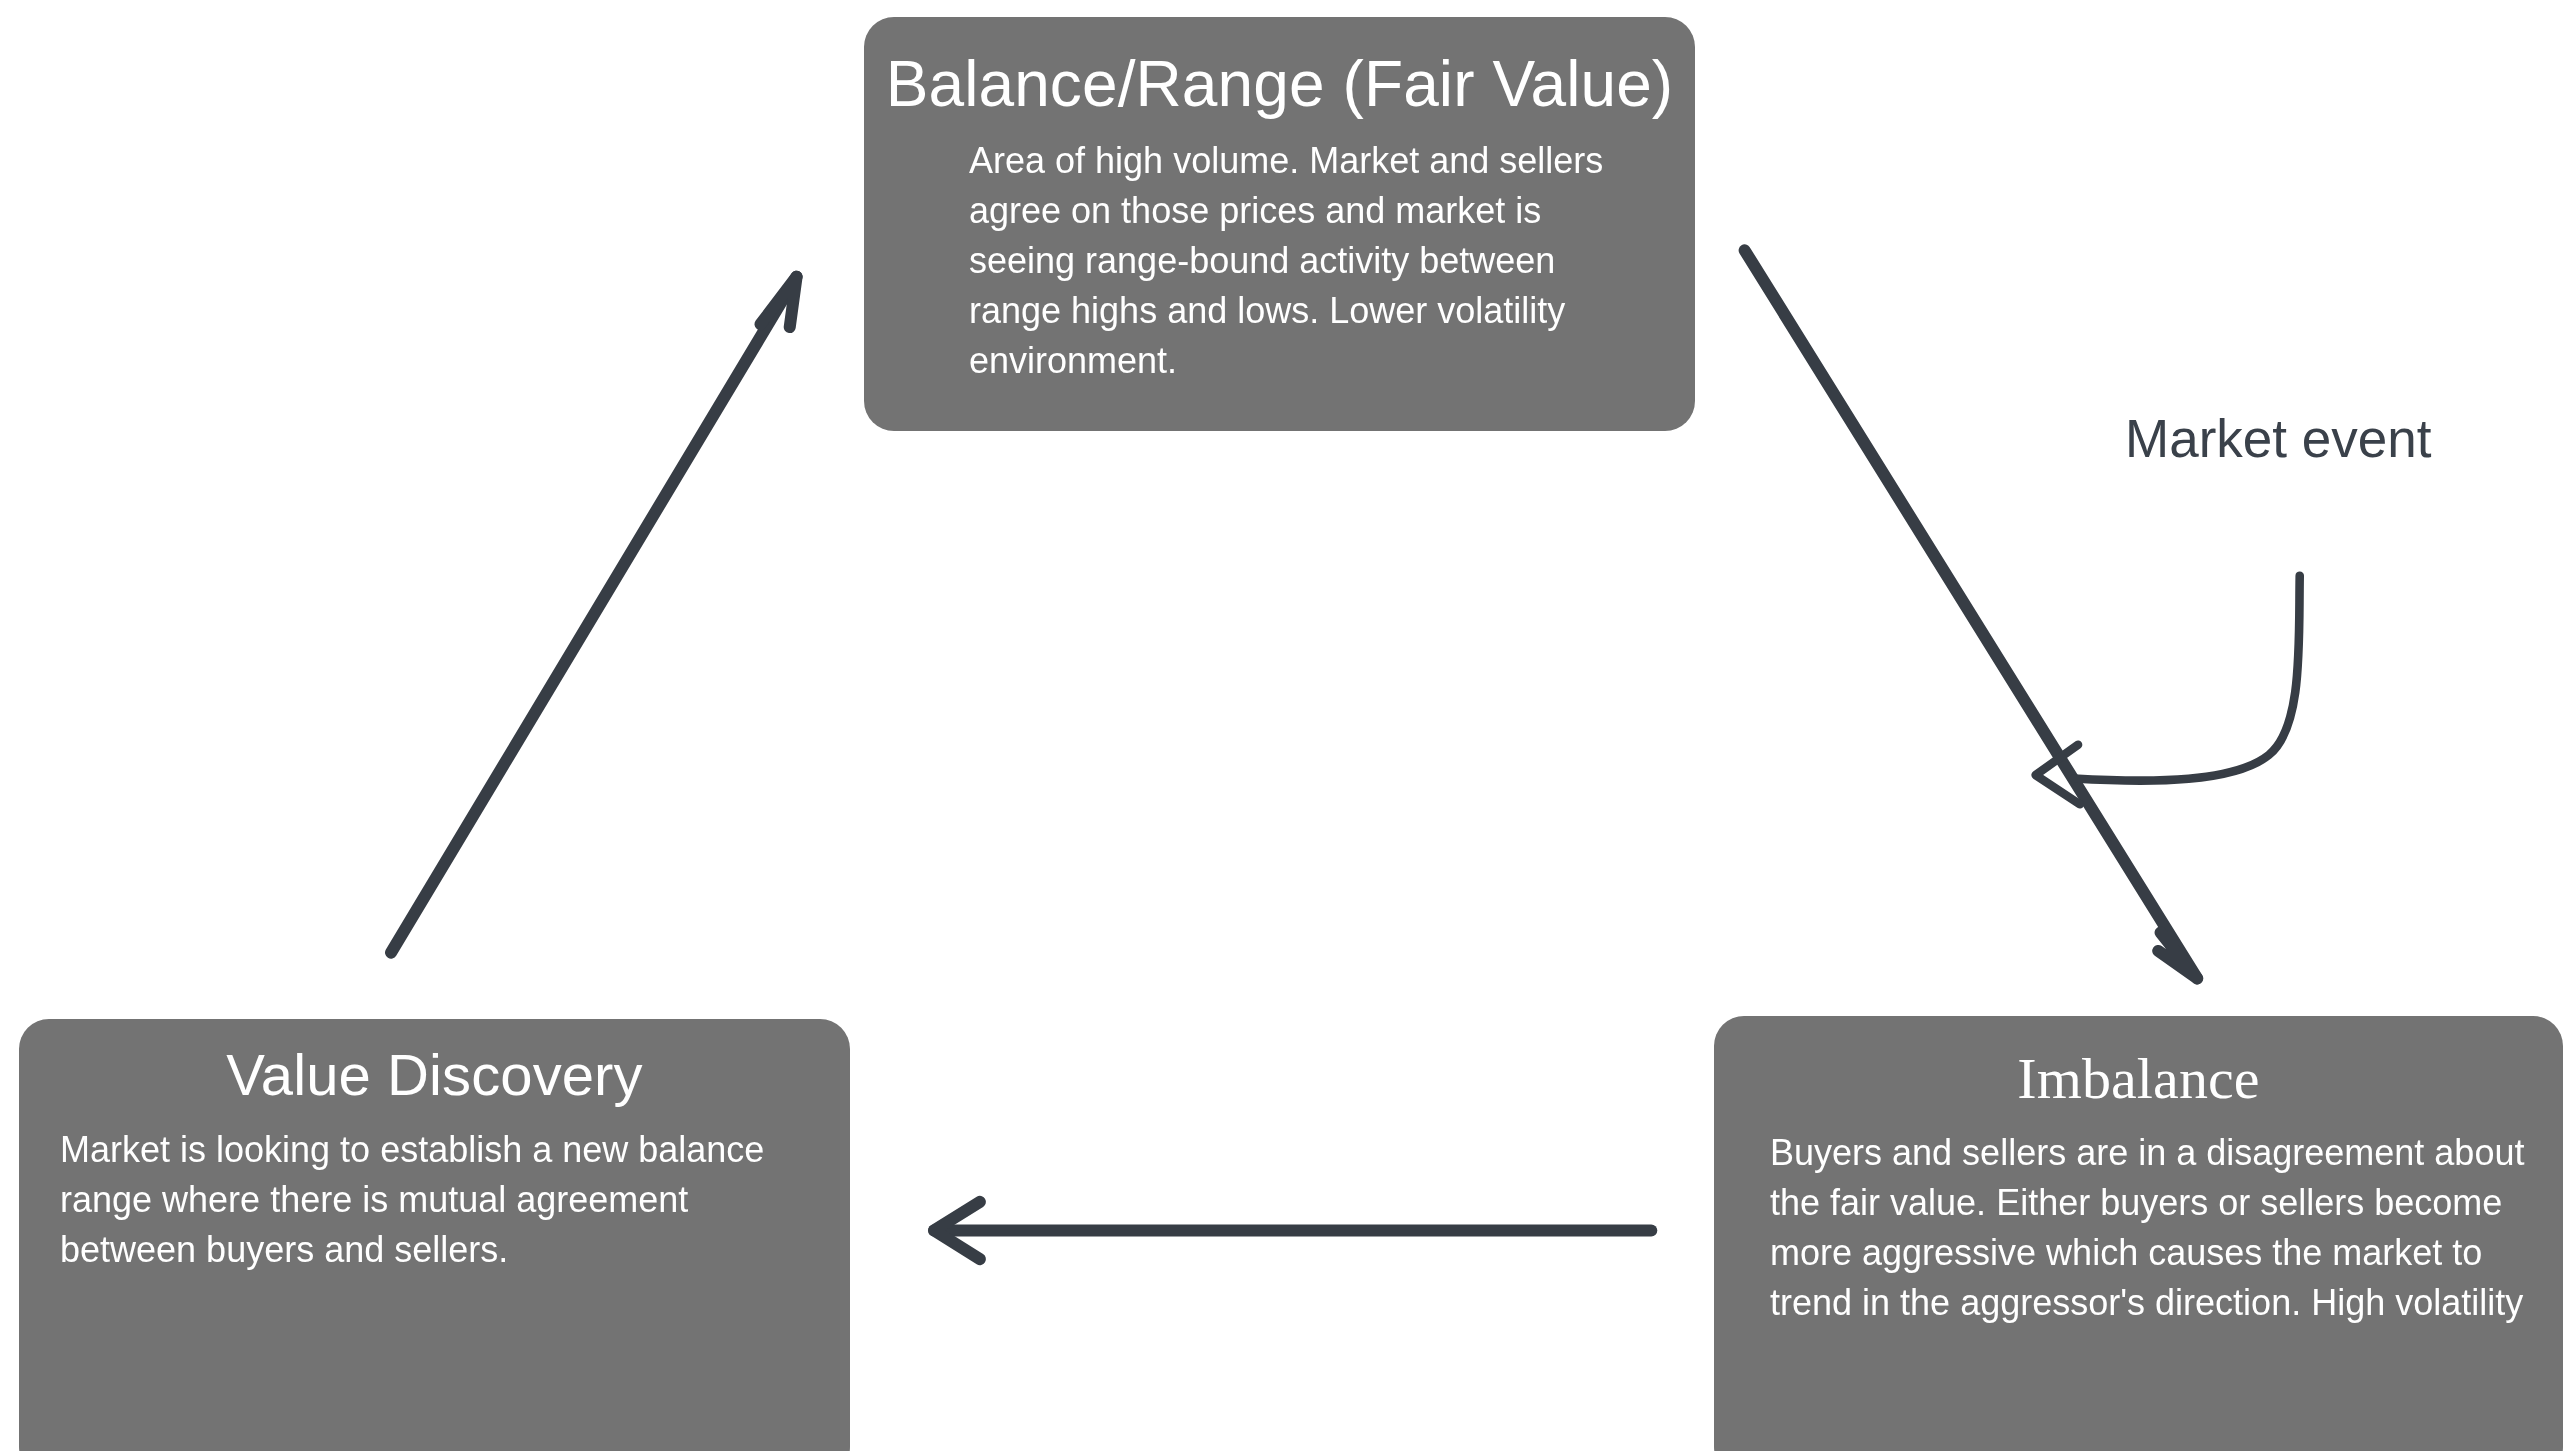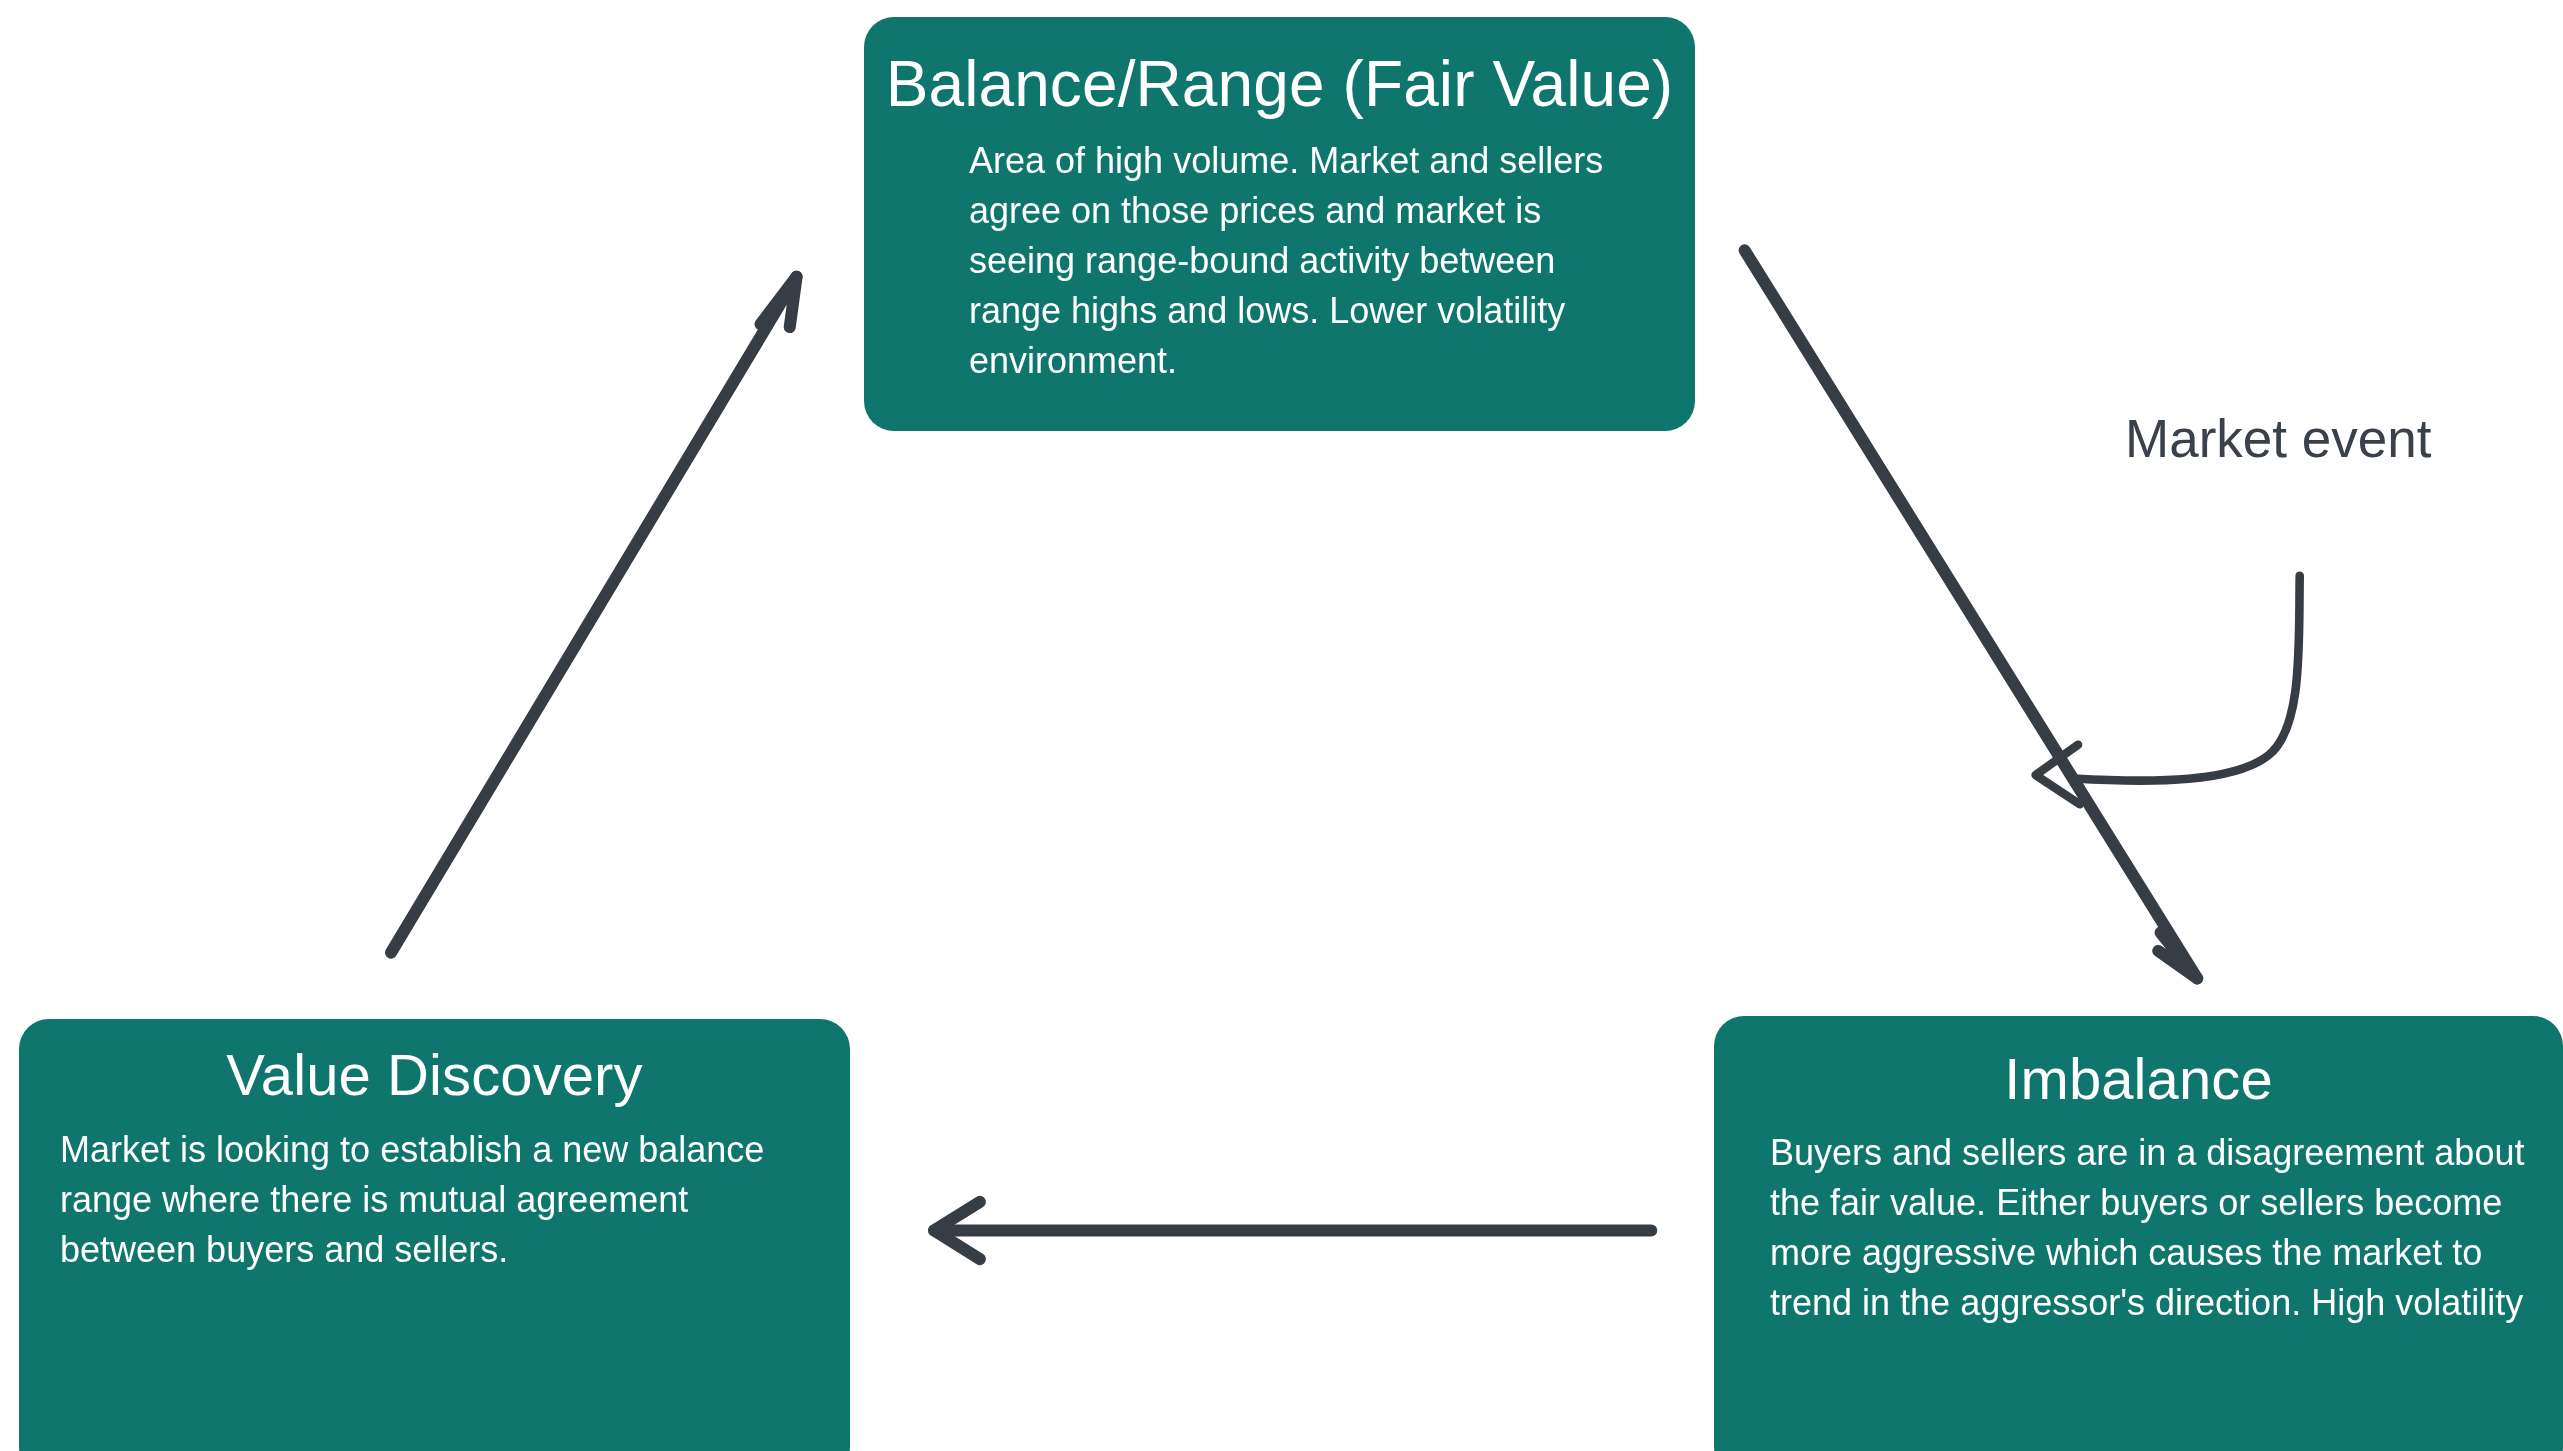--- a/index.html
+++ b/index.html
@@ -18,21 +18,21 @@
   .arrow-layer {
     position: absolute;
     left: 0;
     top: 0;
     width: 2563px;
     height: 1451px;
     pointer-events: none;
   }
   .node {
     position: absolute;
-    background: #0f766e;
+    background: #737373;
     border-radius: 30px;
     box-sizing: border-box;
     color: #ffffff;
   }
   .node-title {
     text-align: center;
     color: #ffffff;
     font-weight: 400;
     letter-spacing: 0.1px;
     white-space: nowrap;
@@ -84,20 +84,21 @@
   #node-imbalance {
     left: 1714px;
     top: 1016px;
     width: 849px;
     height: 461px;
   }
   #node-imbalance .node-title {
     font-size: 58px;
     line-height: 64px;
     margin-top: 31px;
+    font-family: Liberation Serif, serif;
   }
   #node-imbalance .node-body {
     font-size: 36px;
     line-height: 50px;
     margin: 17px 0 0 56px;
     width: 802px;
   }
 
   
   #market-event-label {

